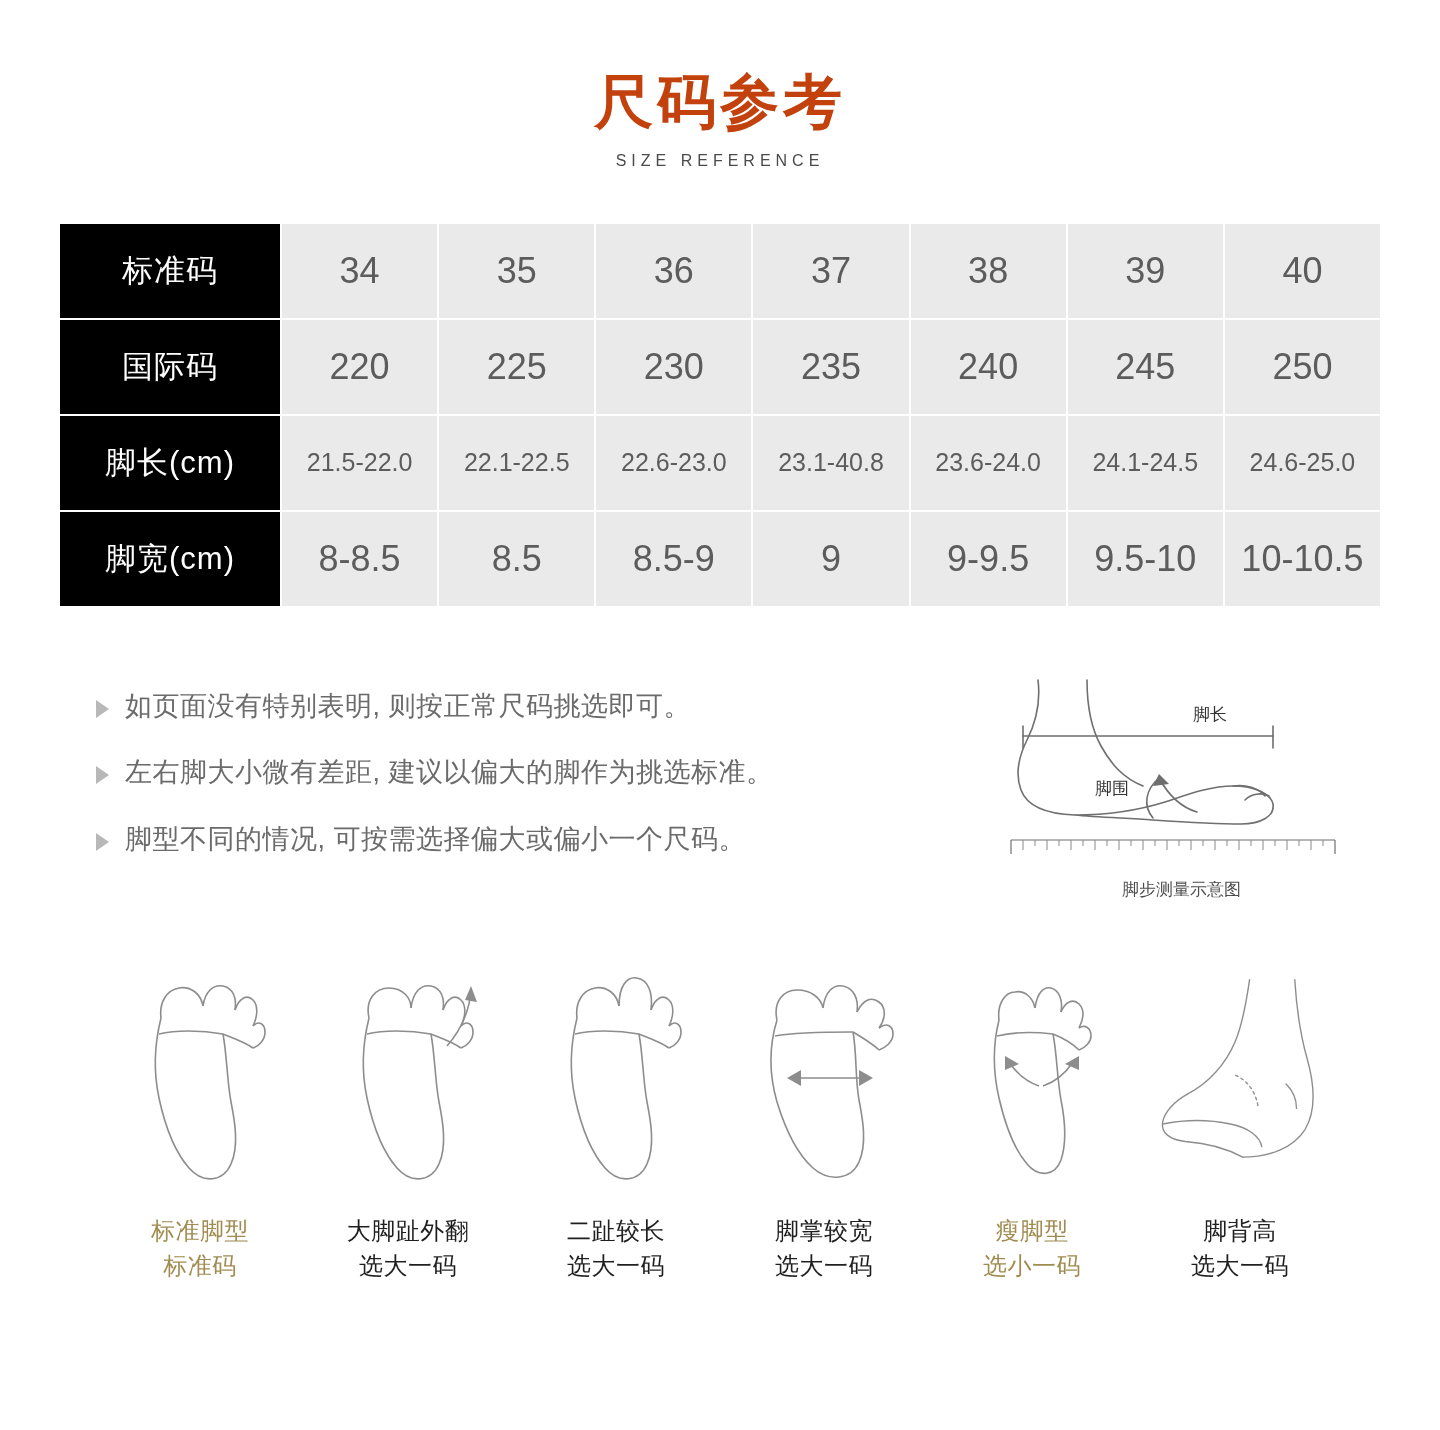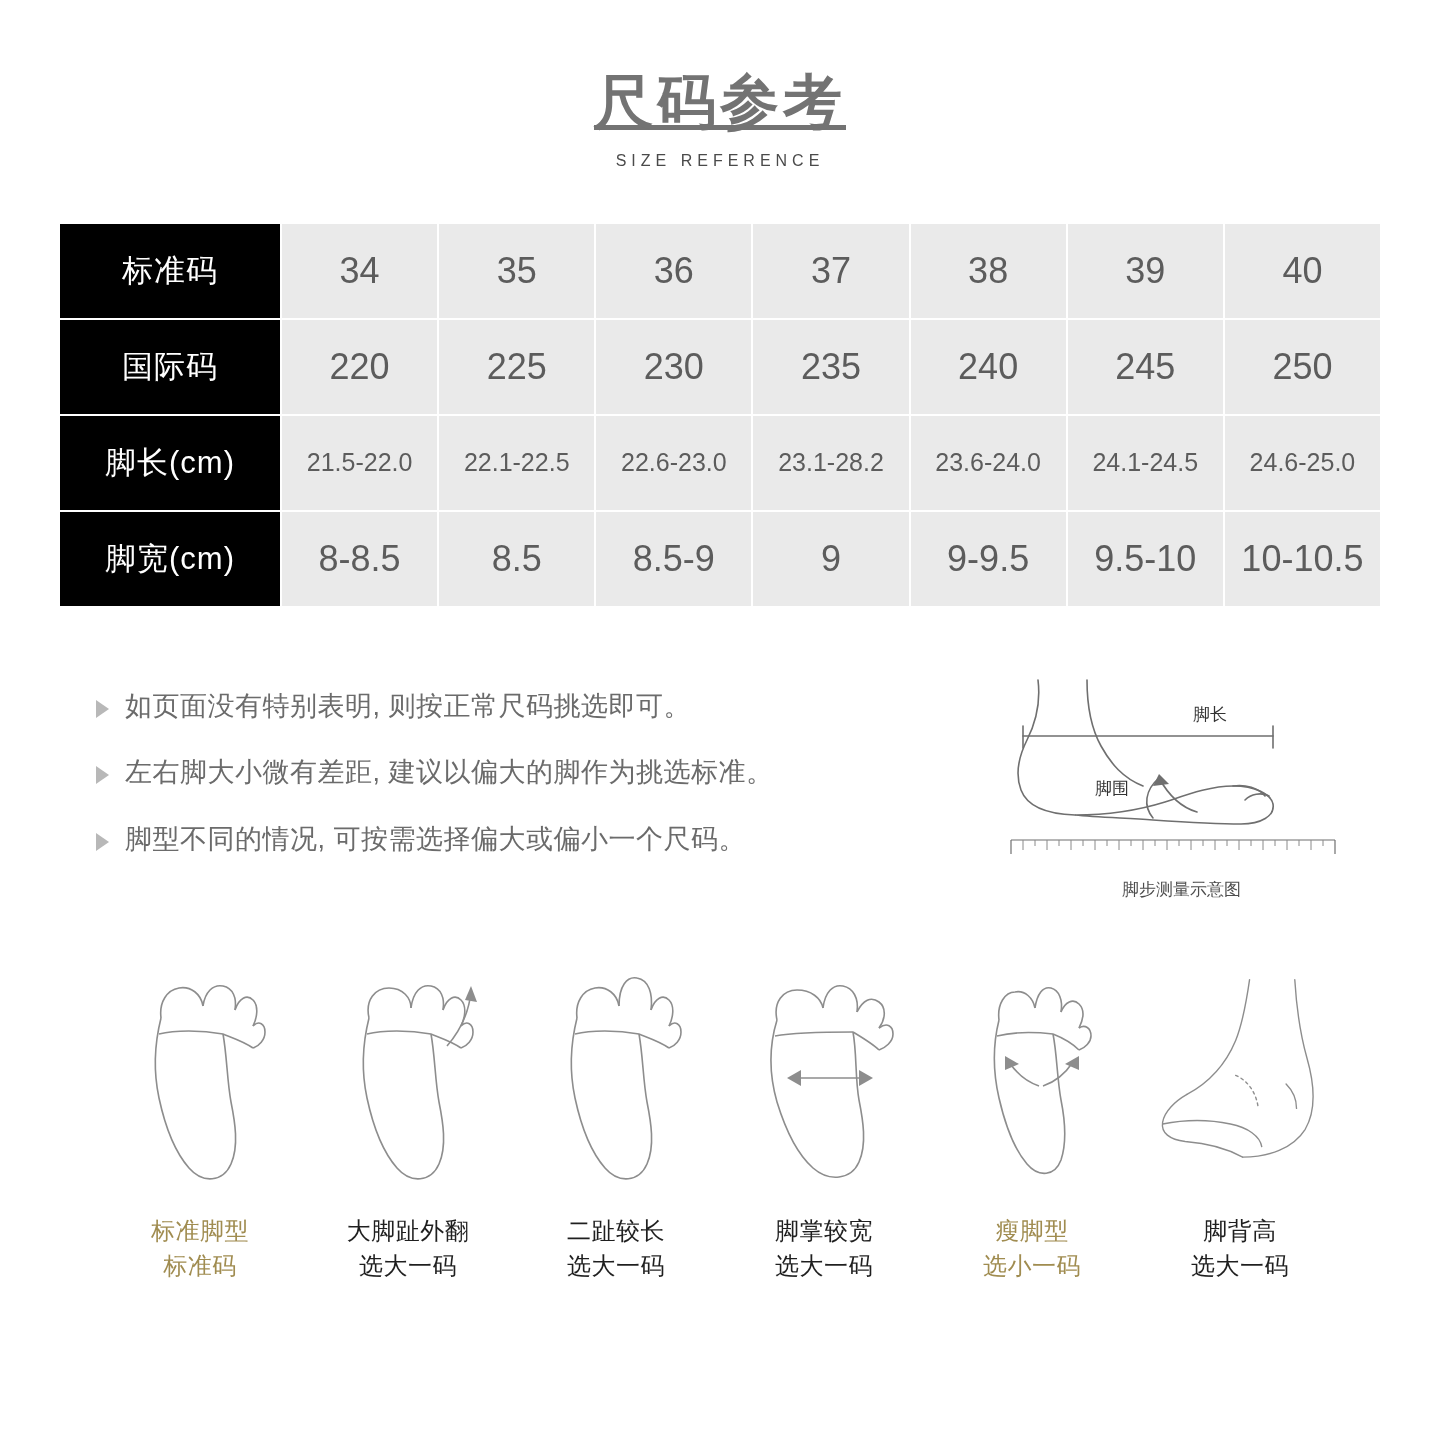--- a/index.html
+++ b/index.html
@@ -18,24 +18,23 @@
 
   
   .header {
     padding-top: 72px;
     text-align: center;
   }
   .title-cn {
     font-size: 59px;
     font-weight: bold;
     letter-spacing: 4px;
-    color: #737373;
+    color: #c2410c;
     line-height: 1.05;
     margin: 0;
-    text-decoration: underline;
   }
   .title-en {
     margin-top: 18px;
     font-size: 16px;
     letter-spacing: 5px;
     color: #4a4a4a;
     font-weight: 400;
   }
 
   
@@ -172,21 +171,21 @@
         <td>235</td>
         <td>240</td>
         <td>245</td>
         <td>250</td>
       </tr>
       <tr>
         <td class="rowhead">脚长(cm)</td>
         <td class="small">21.5-22.0</td>
         <td class="small">22.1-22.5</td>
         <td class="small">22.6-23.0</td>
-        <td class="small">23.1-28.2</td>
+        <td class="small">23.1-40.8</td>
         <td class="small">23.6-24.0</td>
         <td class="small">24.1-24.5</td>
         <td class="small">24.6-25.0</td>
       </tr>
       <tr>
         <td class="rowhead">脚宽(cm)</td>
         <td>8-8.5</td>
         <td>8.5</td>
         <td>8.5-9</td>
         <td>9</td>

